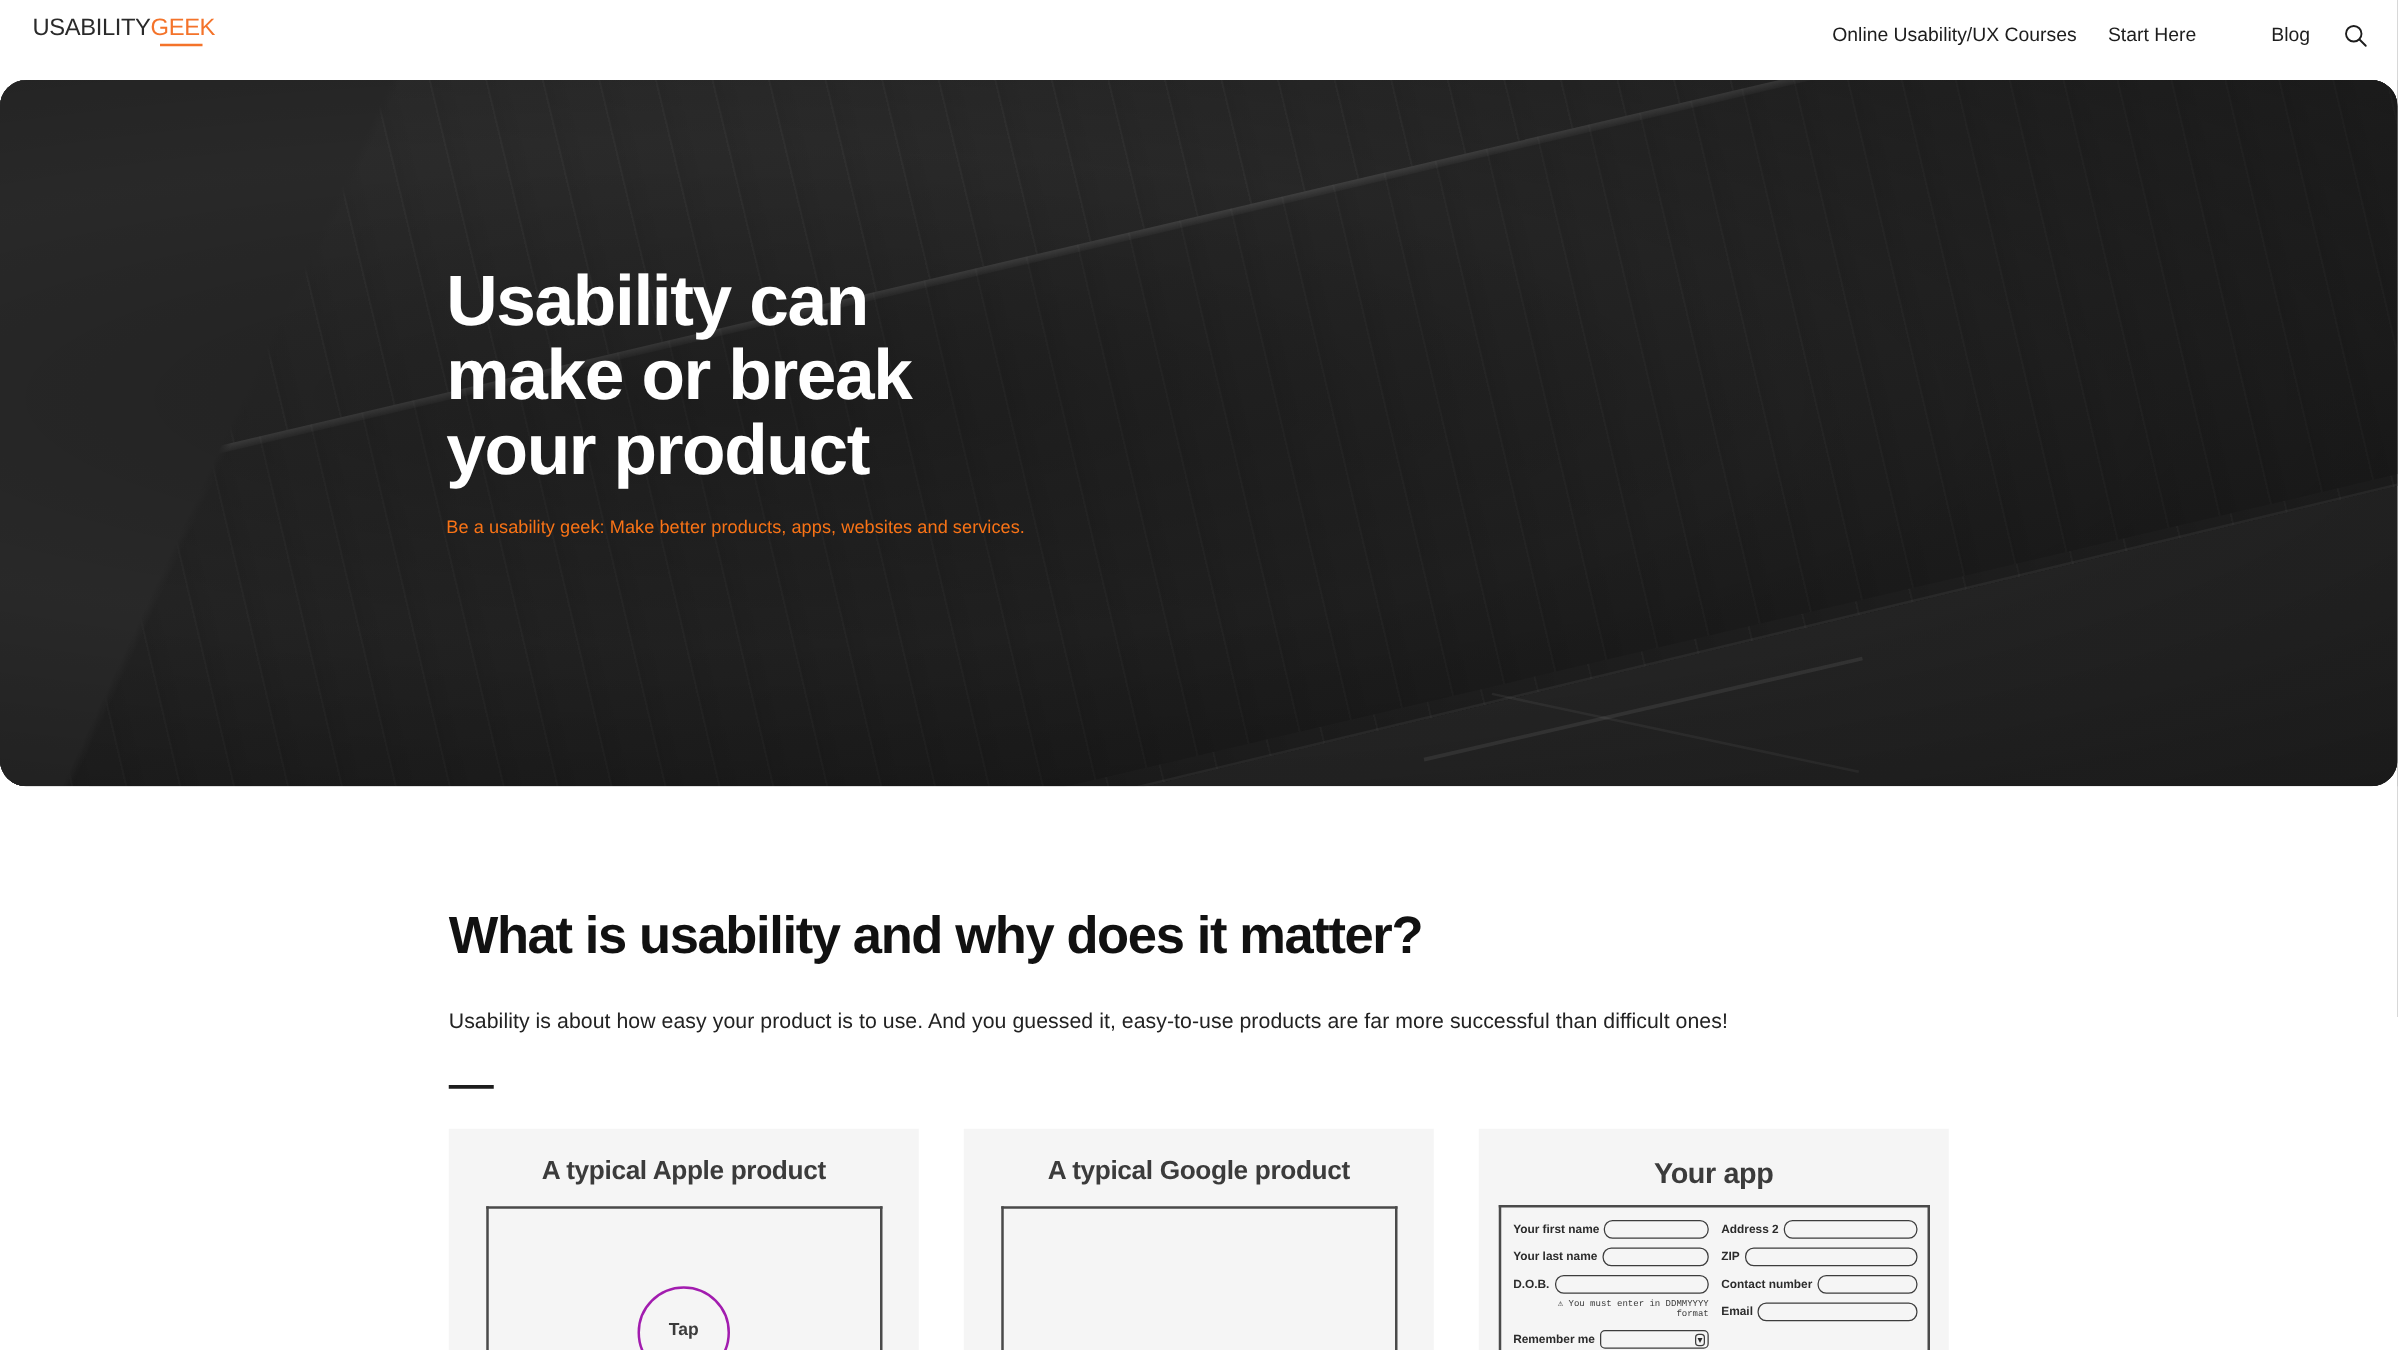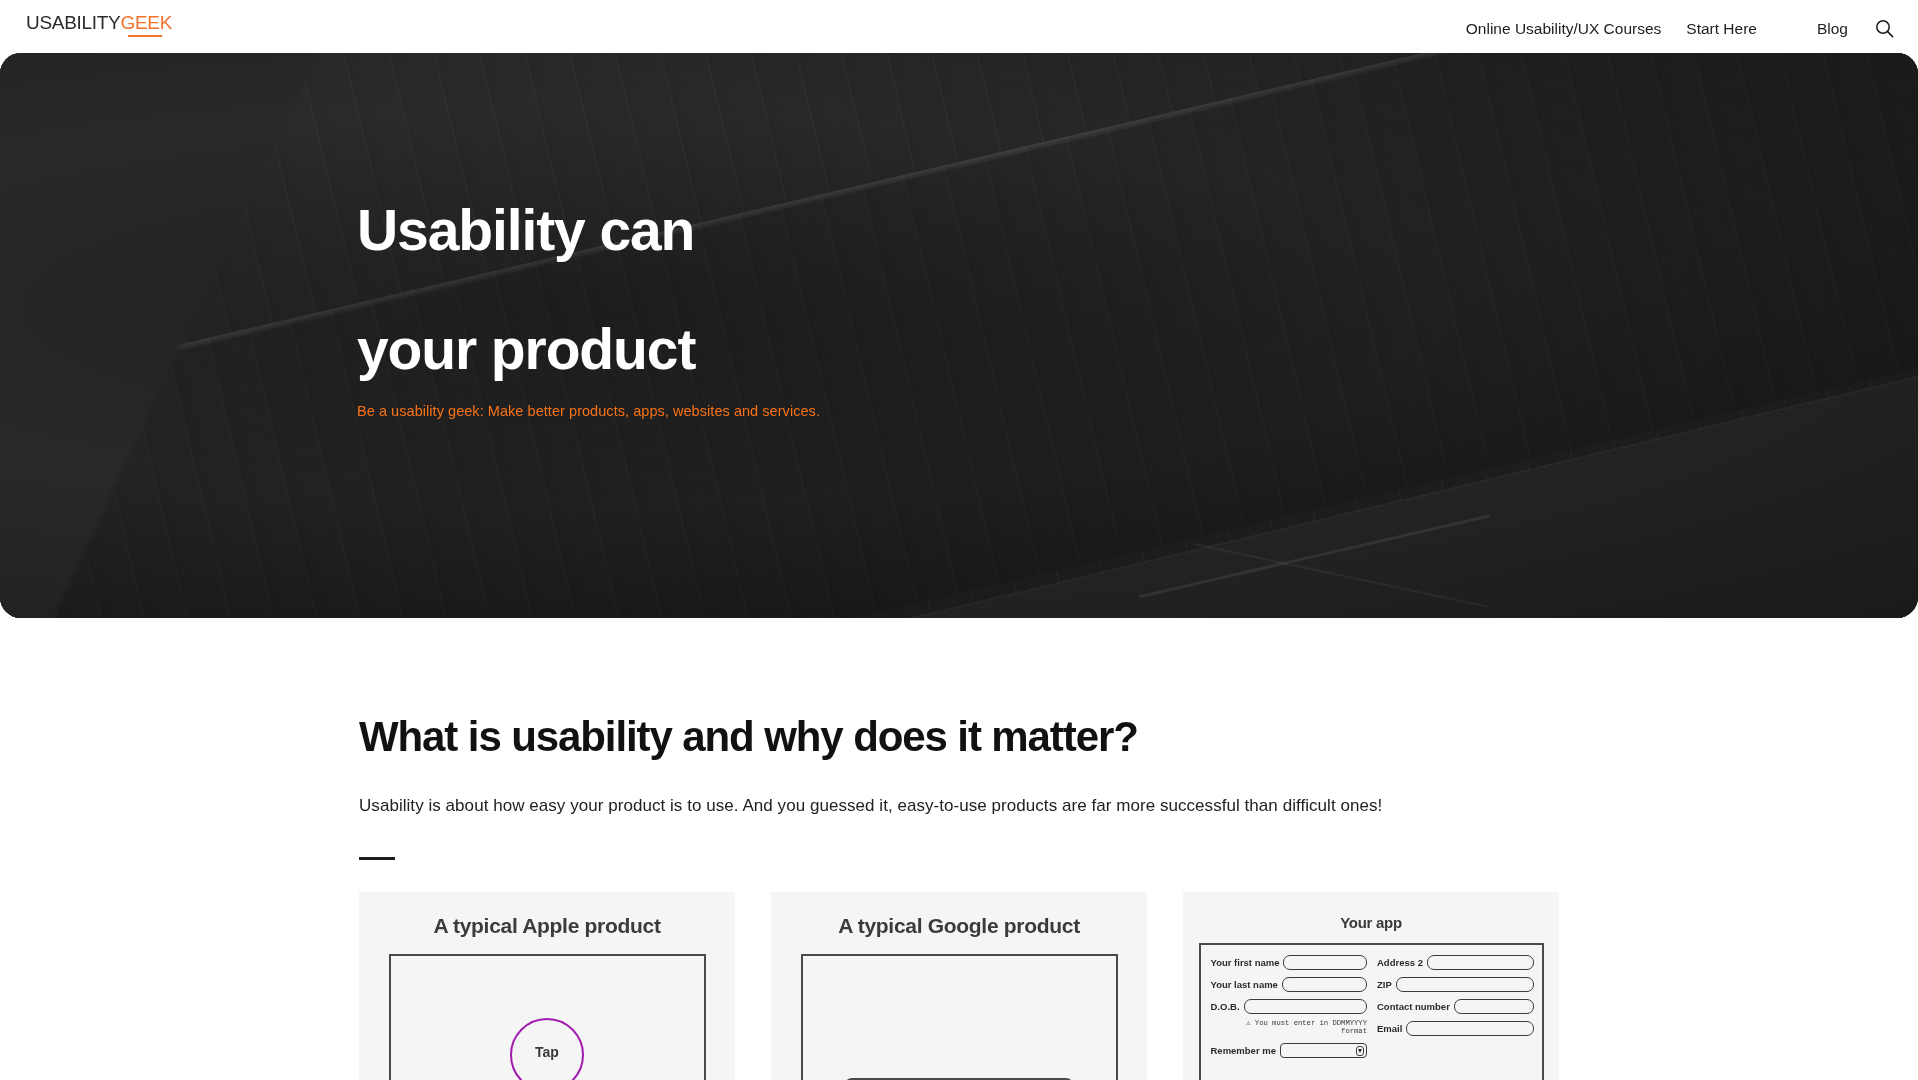--- a/index.html
+++ b/index.html
@@ -9,21 +9,21 @@
     height: 1080px;
     overflow: hidden;
     background: #ffffff;
     font-family: "Liberation Sans", sans-serif;
   }
 
   
   .site-header {
     position: relative;
     width: 1918px;
-    height: 53px;
+    height: 64px;
     background: #ffffff;
     display: flex;
     align-items: center;
     z-index: 20;
     padding-left: 23px;
   }
 
   .logo {
     position: absolute;
     left: 26px;
@@ -272,21 +272,21 @@
   .card-apple  { width: 377px; }
   .card-google { width: 377px; }
   .card-app    { width: 377px; }
 
   .card-title {
     font-size: 21px;
     font-weight: bold;
     color: #3b3b3b;
     letter-spacing: -0.3px;
   }
-  .card-app .card-title { font-size: 15px; }
+  .card-app .card-title { font-size: 23px; }
 
   .device-frame {
     margin-top: 16px;
     width: 317px;
     border: 2px solid #4a4a4a;
     border-bottom: none;
     background: #f5f5f5;
     flex: 1;
     position: relative;
   }
@@ -426,21 +426,21 @@
     <div class="facade2-edge"></div>
     <div class="hero-shadow-left"></div>
     <div class="gable"></div>
     <div class="gable-inner"></div>
     <div class="hero-vignette"></div>
   </div>
 
   <div class="hero-content">
     <h1 class="hero-title">
       <span>Usability can</span><br>
-      <br>
+      <span>make or break</span><br>
       <span>your product</span>
     </h1>
     <p class="hero-sub">Be a usability geek: Make better products, apps, websites and services.</p>
   </div>
 </section>
 
 <section class="usability-section">
   <div class="section-inner">
     <h2 class="section-title">What is usability and why does it matter?</h2>
     <p class="section-lede">Usability is about how easy your product is to use. And you guessed it, easy-to-use products are far more successful than difficult ones!</p>

